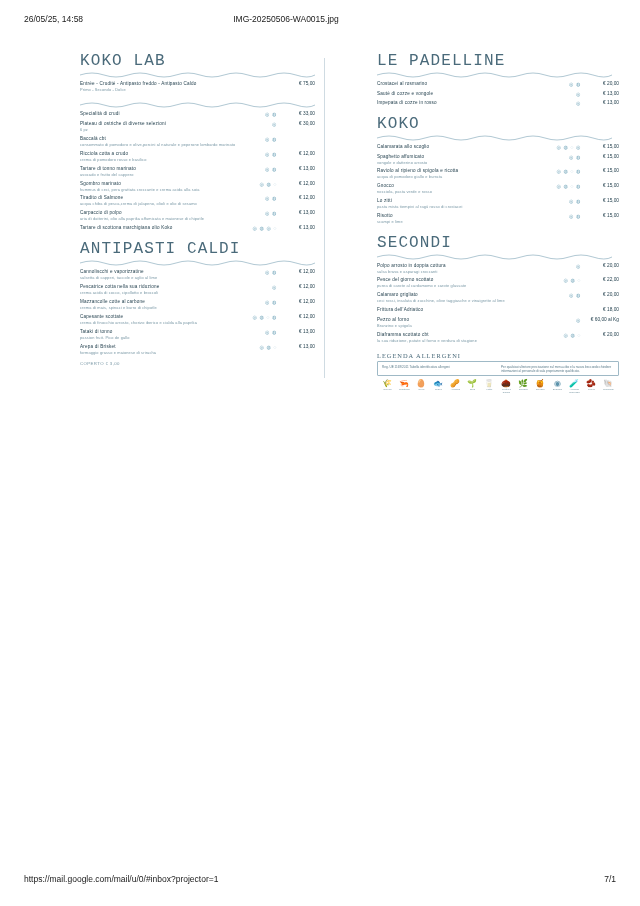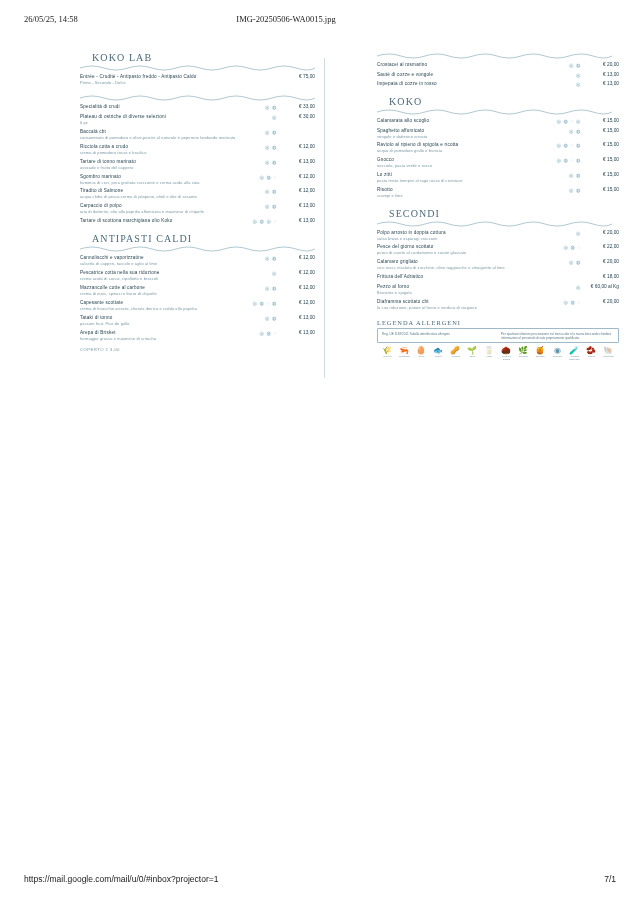--- a/index.html
+++ b/index.html
@@ -18,21 +18,20 @@
 
   
   .print-header {
     position: absolute;
     top: 14px;
     left: 0;
     width: 640px;
     height: 14px;
     font-size: 8.5px;
     color: #202020;
-    font-family: Liberation Serif, serif;
   }
   .print-header .ph-left {
     position: absolute;
     left: 24px;
     top: 0;
   }
   .print-header .ph-center {
     position: absolute;
     left: 0;
     width: 572px;
@@ -79,25 +78,25 @@
     position: relative;
   }
   .col-left { width: 244px; }
   .col-right { width: 244px; margin-left: 36px; }
 
   
   .section {
     margin-bottom: 9px;
   }
   .sec-title {
-    font-family: Liberation Serif, serif;
-    font-size: 10px;
+    font-family: Liberation Mono, monospace;
+    font-size: 16px;
     letter-spacing: 1.1px;
     color: #4a6a7a;
-    margin: 0 0 1px 12px;
+    margin: 0 0 1px 0;
     font-weight: 400;
   }
   .squiggle {
     display: block;
     width: 100%;
     height: 7px;
     margin-bottom: 3px;
   }
   .squiggle svg { display: block; }
 
@@ -385,20 +384,21 @@
           <div class="dish-price">€ 13,00</div>
         </div>
 
         <div class="coperto">COPERTO € 3,00</div>
       </div>
     </div>
 
     <div class="col col-right">
 
       <div class="section">
+        <div class="sec-title">LE PADELLINE</div>
         <span class="squiggle">
           <svg width="235" height="7" viewBox="0 0 235 7">
               <path d="M0 4 Q 12 0, 24 4 T 48 4 T 72 4 T 96 4 T 120 4 T 144 4 T 168 4 T 192 4 T 216 4 T 235 4" fill="none" stroke="#8fb0c0" stroke-width="0.7"></path>
             </svg>
         </span>
         <div class="dish">
           <div class="dish-text">
             <div class="dish-name">Crostacei al rosmarino</div>
             <div class="dish-desc"></div>
           </div>

